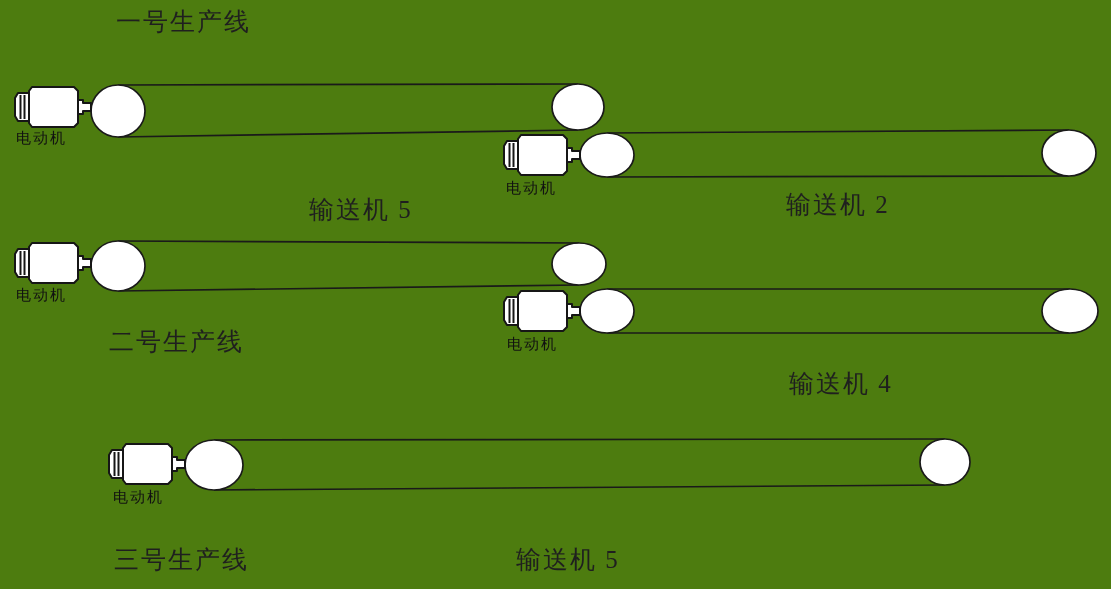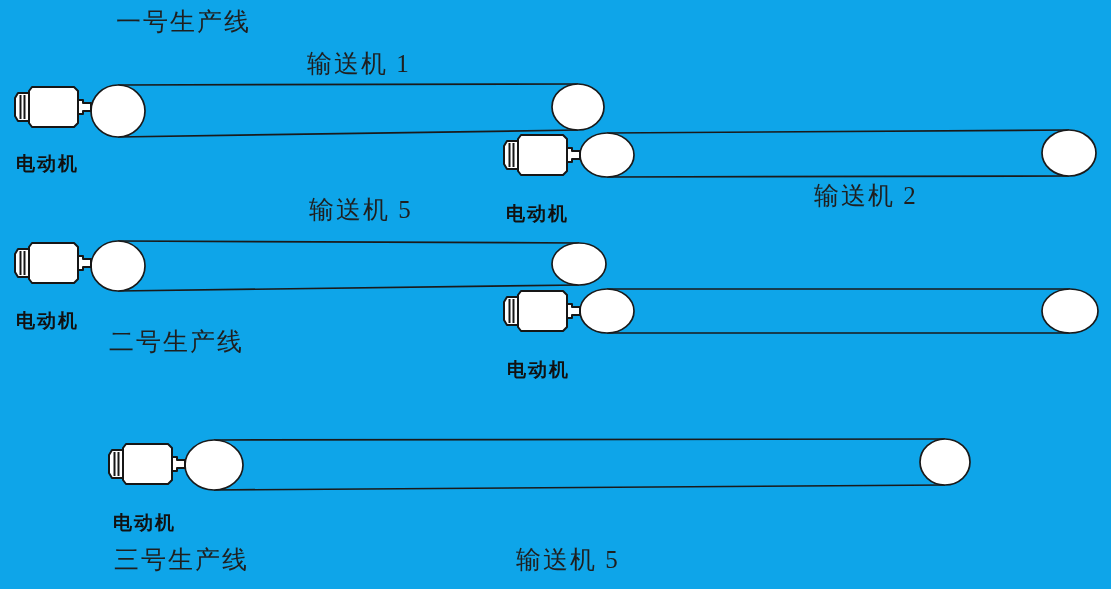--- a/index.html
+++ b/index.html
@@ -5,47 +5,46 @@
   html, body {
     margin: 0;
     padding: 0;
     background: #ffffff;
     font-family: "Liberation Serif", "DejaVu Serif", serif;
   }
   .canvas {
     position: relative;
     width: 1111px;
     height: 589px;
-    background: #0ea5e9;
+    background: #4d7c0f;
     overflow: hidden;
   }
   .canvas svg {
     position: absolute;
     left: 0;
     top: 0;
   }
   .lbl {
     position: absolute;
     color: #1f1f1f;
     font-size: 25px;
     letter-spacing: 2px;
     white-space: nowrap;
     line-height: 1.1;
     font-family: "Liberation Serif", "DejaVu Serif", serif;
   }
   .motor-lbl {
     position: absolute;
     color: #111111;
-    font-size: 19px;
-    font-weight: bold;
+    font-size: 15px;
+    font-weight: normal;
     letter-spacing: 2px;
     white-space: nowrap;
     line-height: 1;
     font-family: "Liberation Sans", "DejaVu Sans", sans-serif;
-    margin-top: 24px;
   }
 </style>
 </head>
 <body>
 
 <div class="canvas">
 
   <svg width="1111" height="589" viewBox="0 0 1111 589" fill="none" stroke="#1a1a1a" stroke-width="1.7">
     <defs>
       <g id="motor-shape" stroke="#161616" stroke-width="2" fill="#ffffff" stroke-linejoin="round">
@@ -96,23 +95,23 @@
     <use href="#motor-shape" x="504" y="134"></use>
     <use href="#motor-shape" x="15" y="242"></use>
     <use href="#motor-shape" x="504" y="290"></use>
     <use href="#motor-shape" x="109" y="443"></use>
   </svg>
 
   <div class="lbl" style="left:116px; top:8px;">一号生产线</div>
   <div class="lbl" style="left:109px; top:328px;">二号生产线</div>
   <div class="lbl" style="left:114px; top:546px;">三号生产线</div>
 
-  <div class="lbl" style="left:307px; top:50px;">输送机 1</div>
-  <div class="lbl" style="left:786px; top:182px;margin-left:28px;">输送机 2</div>
+  <div class="lbl" style="left:786px; top:191px;">输送机 2</div>
   <div class="lbl" style="left:309px; top:196px;">输送机 5</div>
+  <div class="lbl" style="left:789px; top:370px;">输送机 4</div>
   <div class="lbl" style="left:516px; top:546px;">输送机 5</div>
 
   <div class="motor-lbl" style="left:16px; top:130px;">电动机</div>
   <div class="motor-lbl" style="left:506px; top:180px;">电动机</div>
   <div class="motor-lbl" style="left:16px; top:287px;">电动机</div>
   <div class="motor-lbl" style="left:507px; top:336px;">电动机</div>
   <div class="motor-lbl" style="left:113px; top:489px;">电动机</div>
 
 </div>
 

